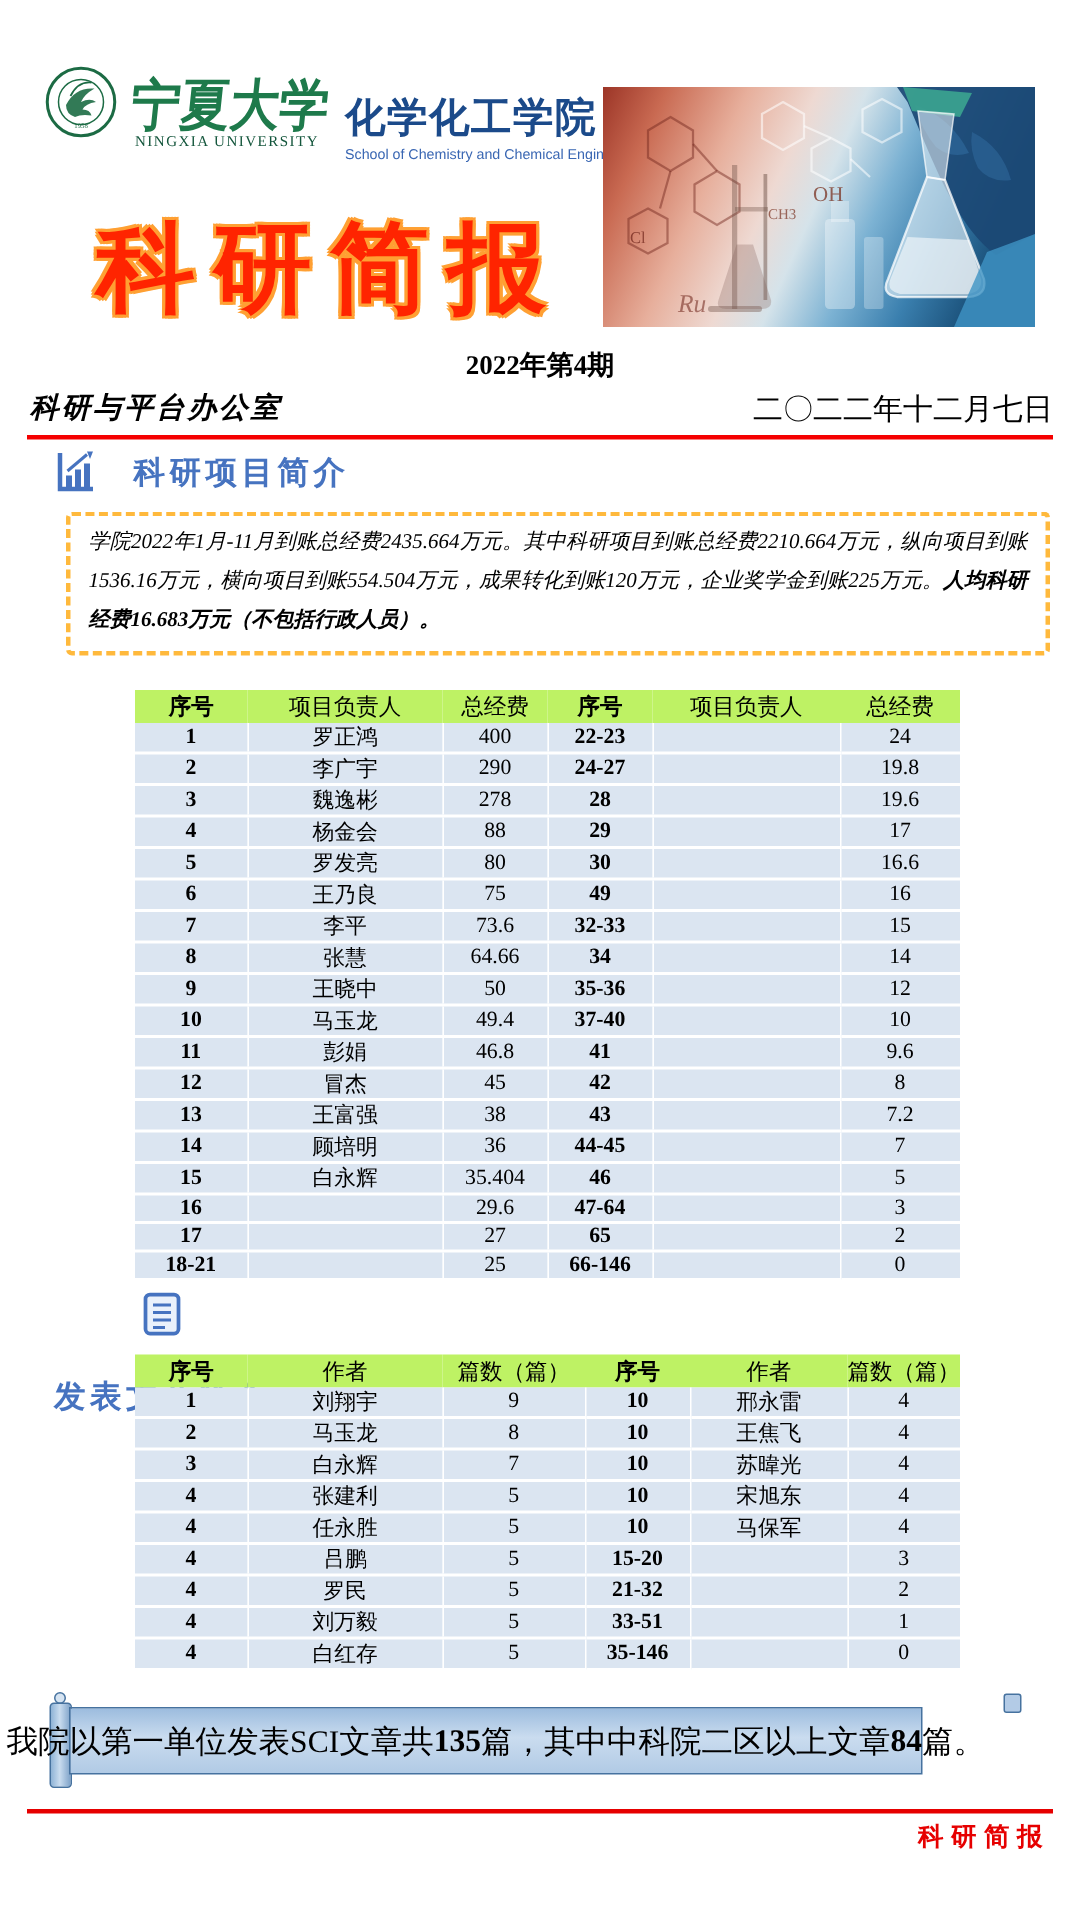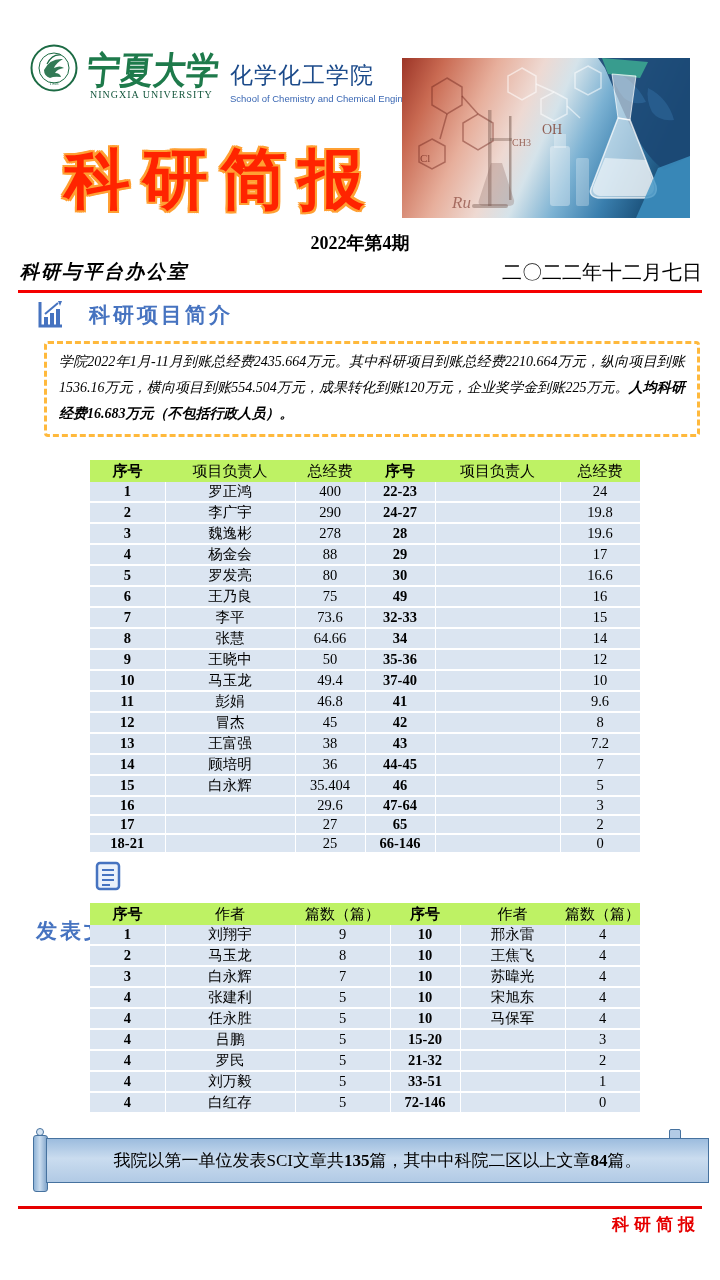--- a/index.html
+++ b/index.html
@@ -15,21 +15,21 @@
   .uni-cn {
     left:90px; top:46px; width:130px; font-size:33px; font-weight:900;
     color:#1e7a4b; transform:skewX(-6deg) scaleY(1.12); transform-origin:left top;
     letter-spacing:0; white-space:nowrap;
   }
   .uni-en {
     left:90px; top:89px; font-size:10px; font-weight:normal; color:#14563c;
     letter-spacing:1px; white-space:nowrap;
   }
   .college { left:230px; top:60px; width:160px; }
-  .college-cn { font-size:23px; font-weight:normal; color:#1b4a8a; letter-spacing:1px; white-space:nowrap; }
+  .college-cn { font-size:27px; font-weight:bold; color:#1b4a8a; letter-spacing:1px; white-space:nowrap; }
   .college-en { font-size:9.5px; color:#3a67b3; margin-top:2px; white-space:nowrap;
                 font-family:"Liberation Sans","DejaVu Sans",sans-serif; }
   .chem { left:402px; top:58px; width:288px; height:160px; }
 
   .bulletin-title {
     left:40px; top:134px; width:360px; text-align:center;
     font-size:66px; font-weight:bold; letter-spacing:12px; line-height:92px;
     color:#ff2400; white-space:nowrap;
     text-shadow:-2px 0 #ffa033, 2px 0 #ffa033, 0 -2px #ffa033, 0 2px #ffa033,
                 -2px -2px #ffa033, 2px 2px #ffa033, -2px 2px #ffa033, 2px -2px #ffa033;
@@ -74,25 +74,25 @@
   
   .banner { left:33px; top:1128px; width:650px; height:66px; }
   .banner-knob { left:3px; top:0; width:8px; height:8px; border-radius:50%;
                  background:#d6e4f2; border:1px solid #46729f; }
   .banner-roll { left:0; top:7px; width:15px; height:57px; border-radius:3px;
                  background:linear-gradient(90deg,#8fb3d6,#c9dcef 45%,#7fa3c9);
                  border:1px solid #46729f; }
   .banner-tab { right:2px; top:1px; width:12px; height:13px; border-radius:2px;
                 background:#b3cbe6; border:1px solid #46729f; }
   .banner-body {
-    left:13px; top:10px; width:663px; height:45px;
+    left:13px; top:10px; width:569px; height:45px;
     background:linear-gradient(180deg,#9cbcde 0%,#cadcef 45%,#b1cae5 100%);
     border:1.5px solid #46729f;
     display:flex; align-items:center; justify-content:center;
-    font-size:17px; white-space:nowrap;
+    font-size:21px; white-space:nowrap;
   }
   .banner-body b { font-weight:bold; }
 
   
   .rule2 { left:18px; top:1206px; width:684px; height:3px; background:#e60000; }
   .footer-label { right:20px; top:1213px; font-size:17px; font-weight:bold;
                   color:#e60000; letter-spacing:5px; }
 </style>
 </head>
 <body>
@@ -459,21 +459,21 @@
           <td>刘万毅</td>
           <td>5</td>
           <td>33-51</td>
           <td></td>
           <td>1</td>
         </tr>
         <tr>
           <td>4</td>
           <td>白红存</td>
           <td>5</td>
-          <td>72-146</td>
+          <td>35-146</td>
           <td></td>
           <td>0</td>
         </tr>
       </tbody>
   </table>
 
   <div class="abs banner">
     <div class="abs banner-knob"></div>
     <div class="abs banner-roll"></div>
     <div class="abs banner-tab"></div>

